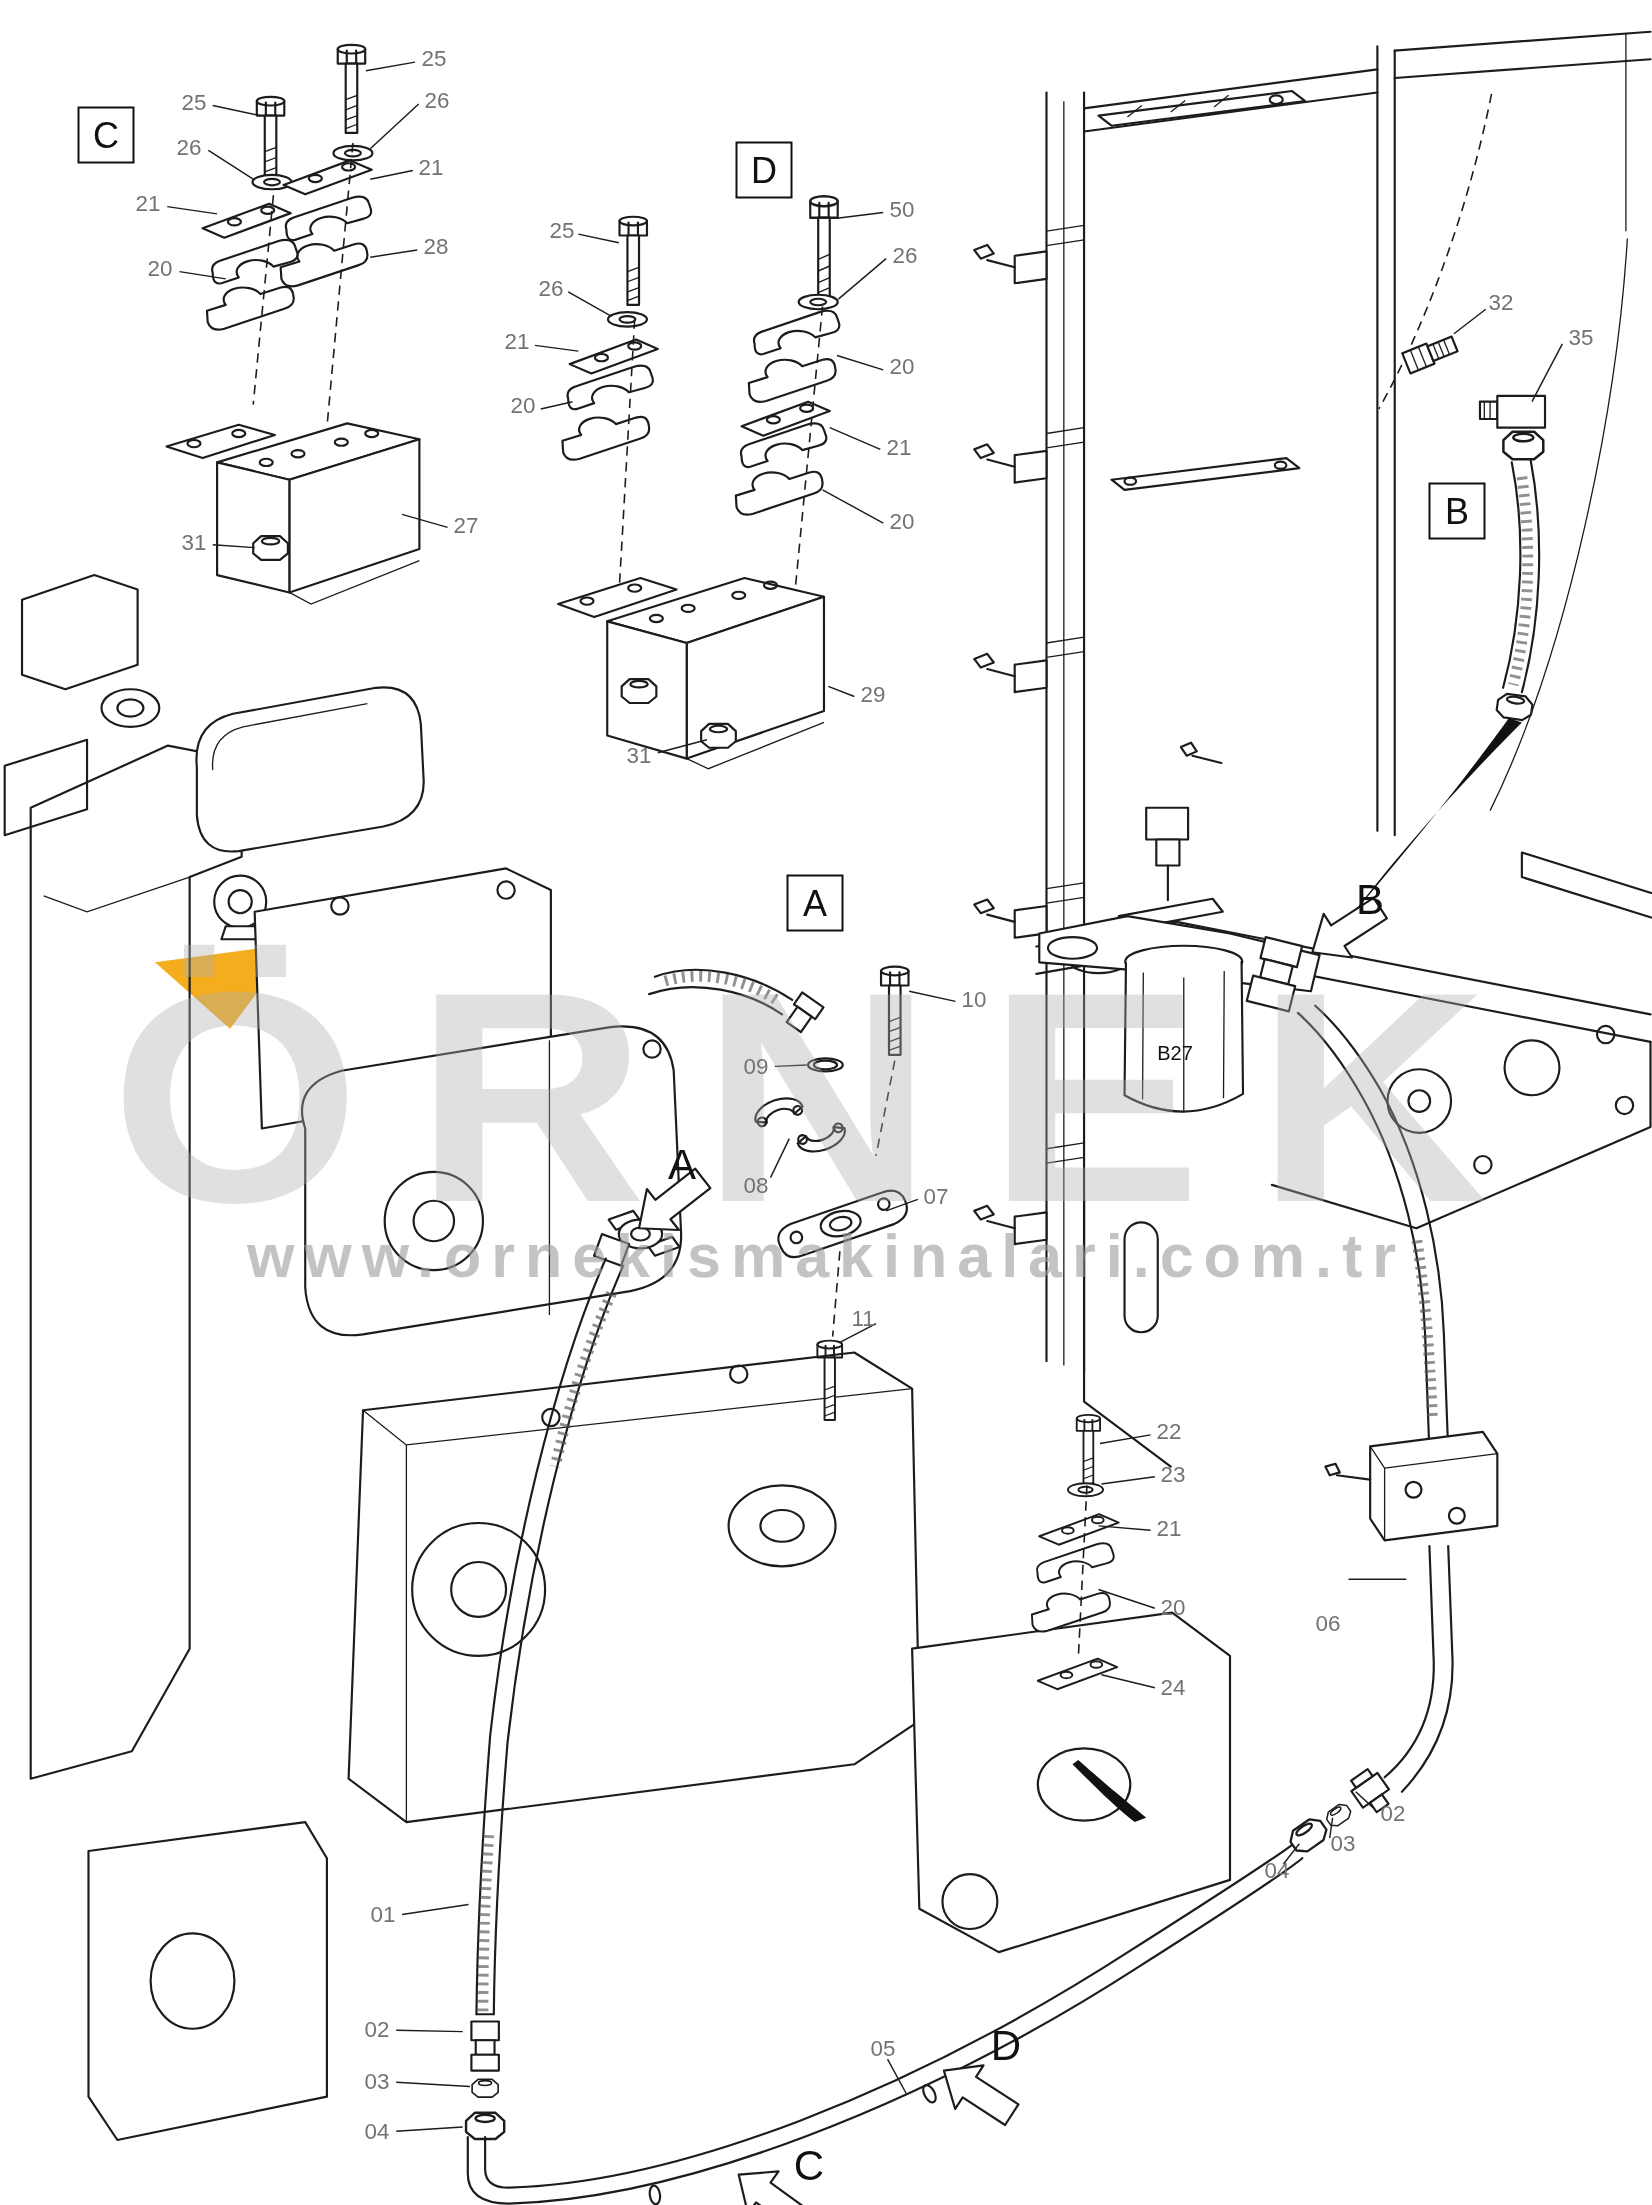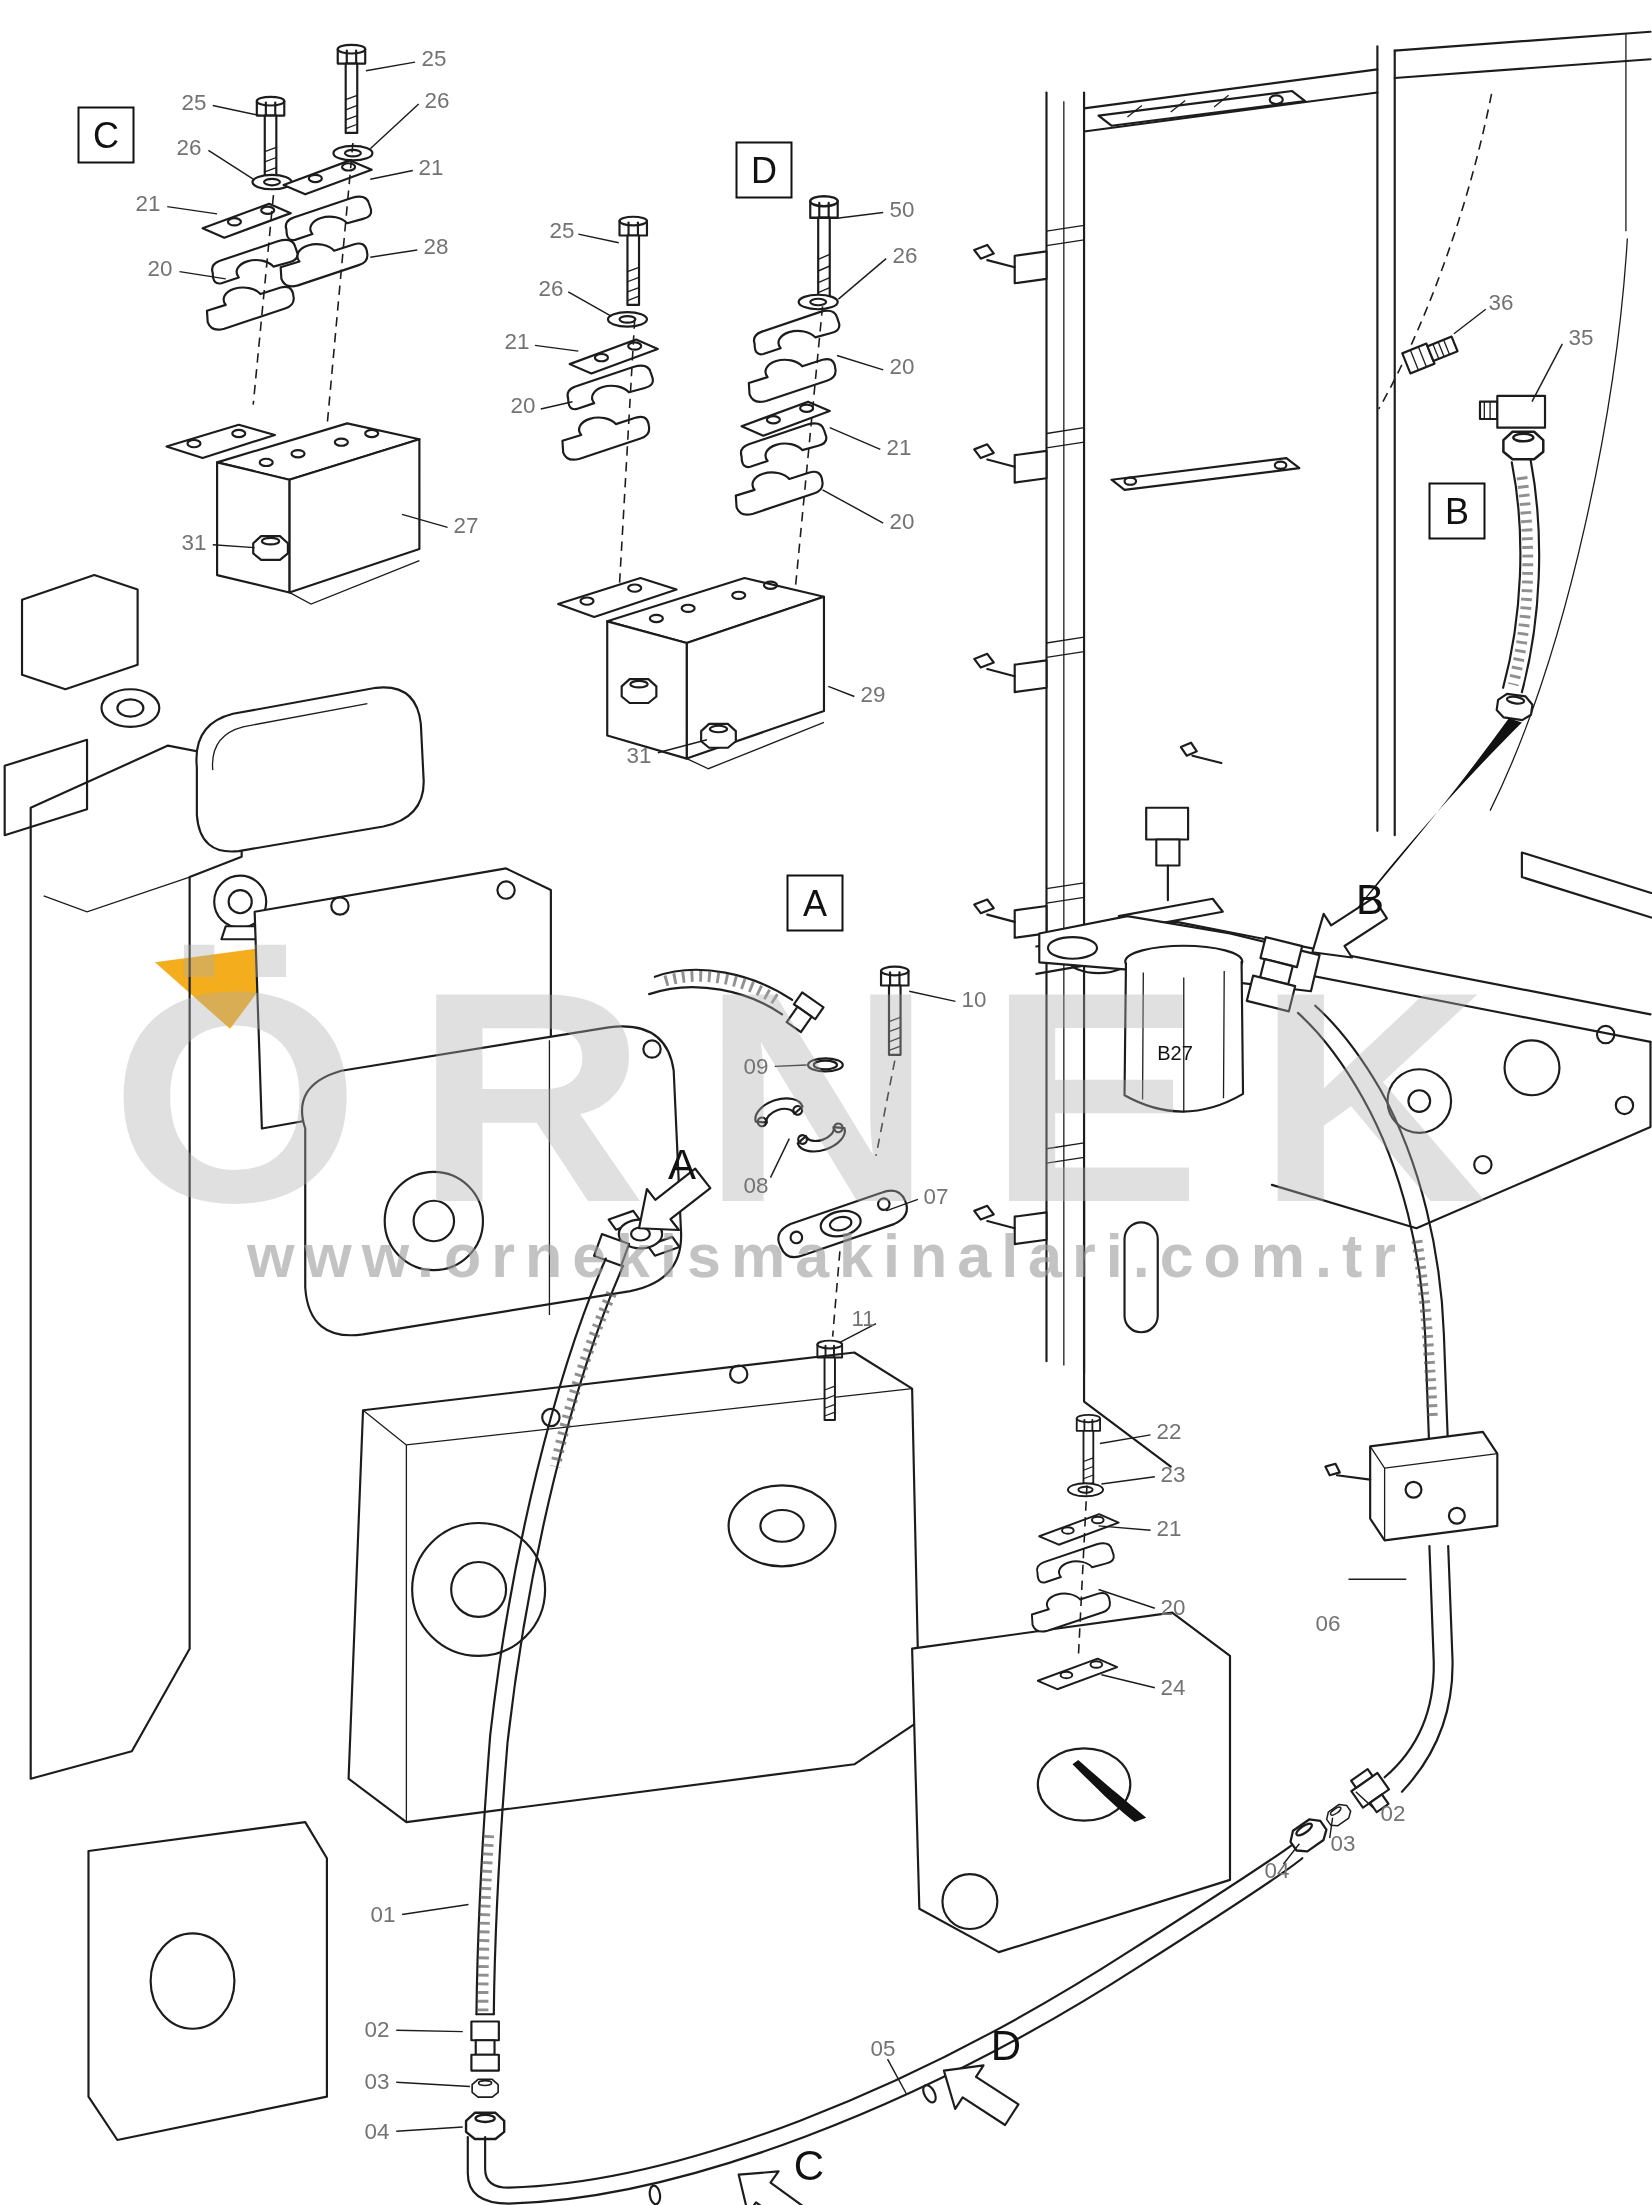--- a/index.html
+++ b/index.html
@@ -423,21 +423,21 @@
       <div class="t-part" style="left: 551px; top: 289px;">26</div>
       <div class="t-part" style="left: 517px; top: 342px;">21</div>
       <div class="t-part" style="left: 523px; top: 406px;">20</div>
       <div class="t-part" style="left: 902px; top: 210px;">50</div>
       <div class="t-part" style="left: 905px; top: 256px;">26</div>
       <div class="t-part" style="left: 902px; top: 367px;">20</div>
       <div class="t-part" style="left: 899px; top: 448px;">21</div>
       <div class="t-part" style="left: 902px; top: 522px;">20</div>
       <div class="t-part" style="left: 873px; top: 695px;">29</div>
       <div class="t-part" style="left: 639px; top: 756px;">31</div>
-      <div class="t-part" style="left: 1501px; top: 303px;">36</div>
+      <div class="t-part" style="left: 1501px; top: 303px;">32</div>
       <div class="t-part" style="left: 1581px; top: 338px;">35</div>
       <div class="t-part" style="left: 974px; top: 1000px;">10</div>
       <div class="t-part" style="left: 756px; top: 1067px;">09</div>
       <div class="t-part" style="left: 756px; top: 1186px;">08</div>
       <div class="t-part" style="left: 936px; top: 1197px;">07</div>
       <div class="t-part" style="left: 863px; top: 1319px;">11</div>
       <div class="t-part" style="left: 1169px; top: 1432px;">22</div>
       <div class="t-part" style="left: 1173px; top: 1475px;">23</div>
       <div class="t-part" style="left: 1169px; top: 1529px;">21</div>
       <div class="t-part" style="left: 1173px; top: 1608px;">20</div>

